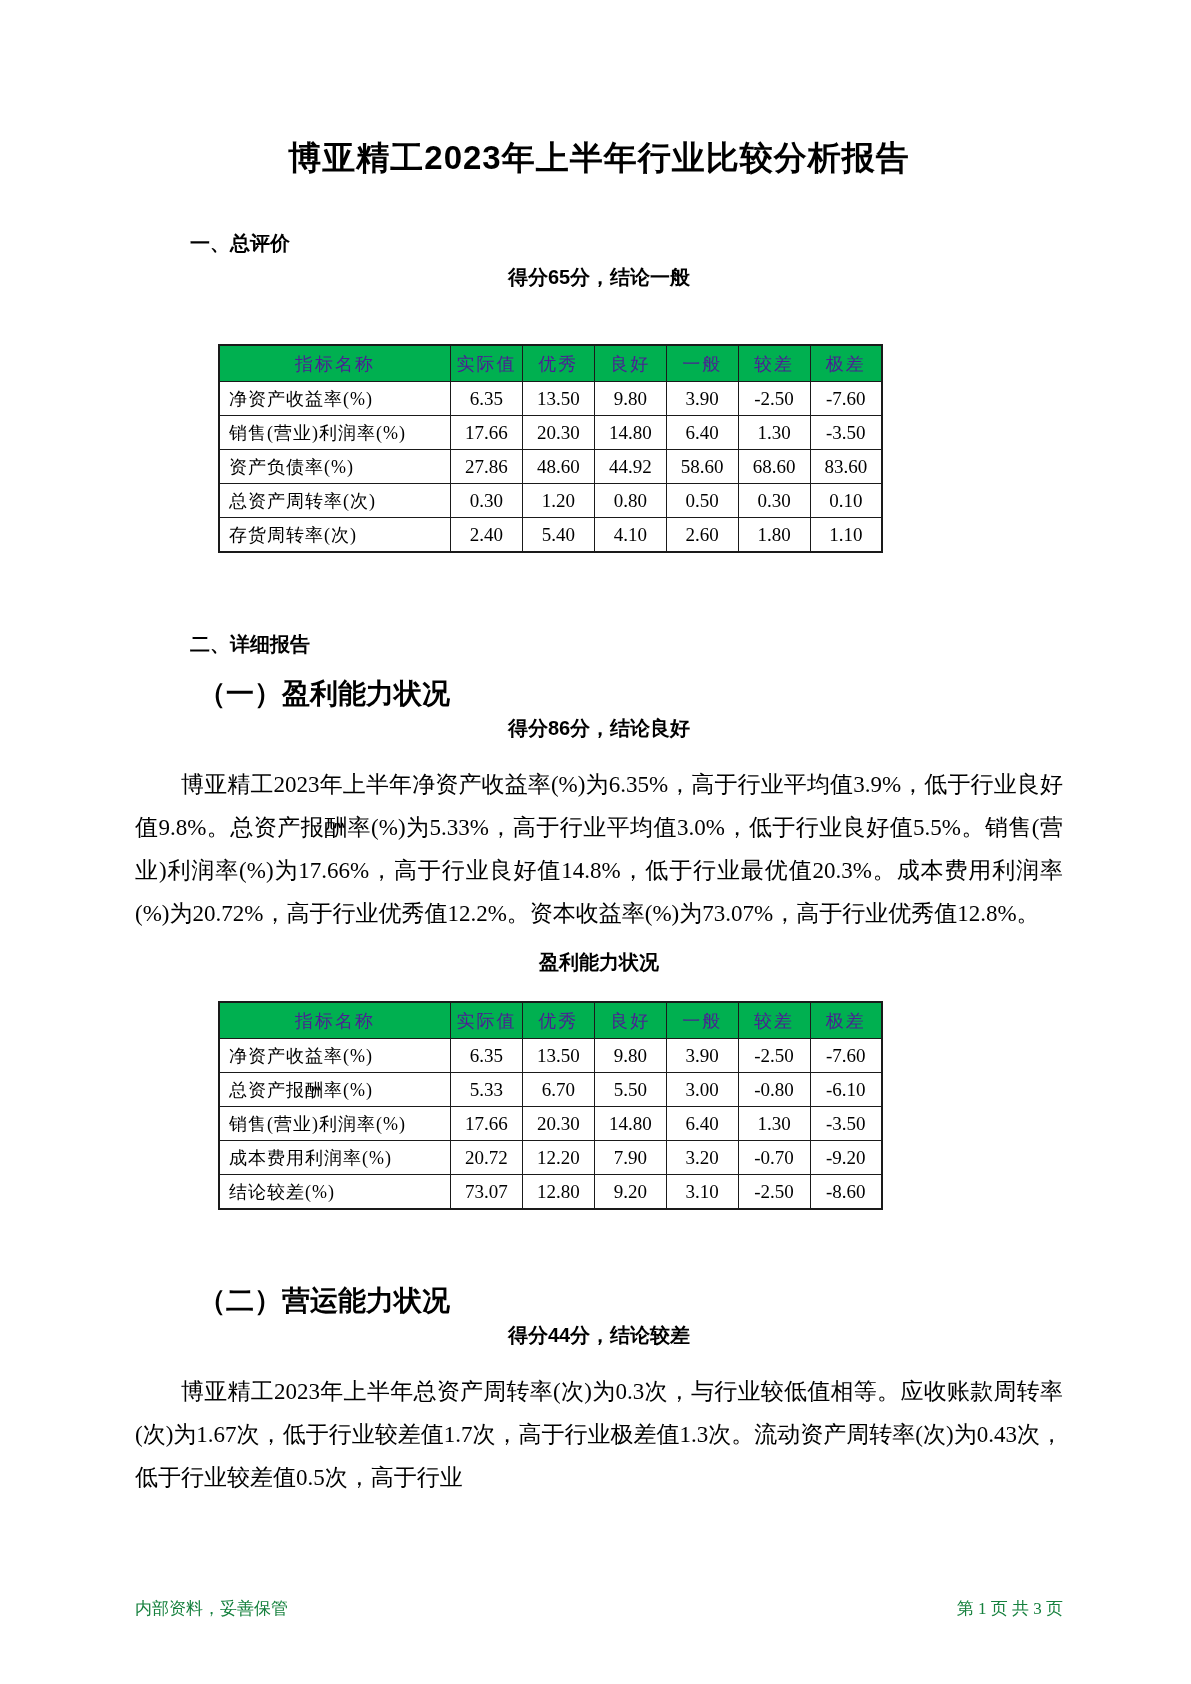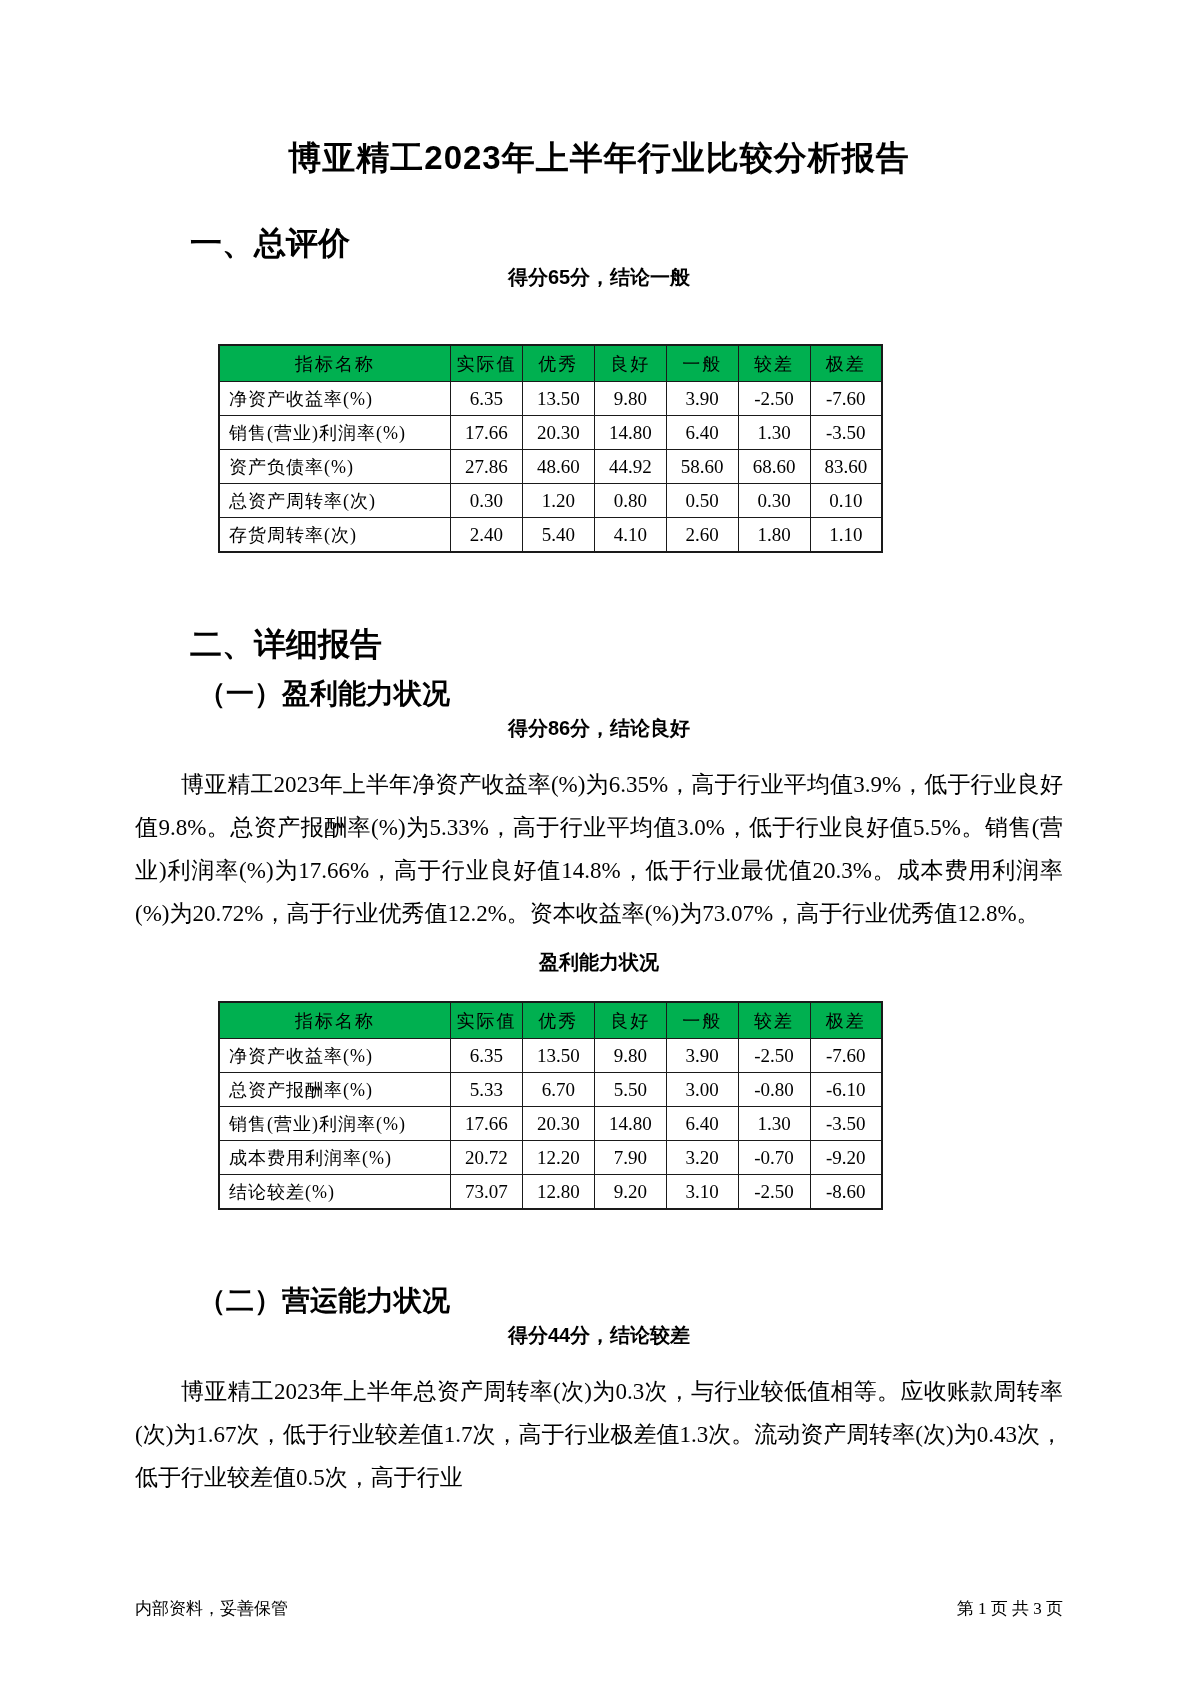--- a/index.html
+++ b/index.html
@@ -16,21 +16,21 @@
   .doc-title{
     margin:0;padding-top:136px;
     text-align:center;
     font-family:"Liberation Sans","DejaVu Sans",sans-serif;
     font-weight:bold;font-size:33px;line-height:44px;
     letter-spacing:1px;
   }
   .sec-heading{
     margin:46px 0 0 55px;
     font-family:"Liberation Sans","DejaVu Sans",sans-serif;
-    font-weight:bold;font-size:32px;line-height:34px;
+    font-weight:bold;font-size:20px;line-height:34px;
   }
   .sub-heading{
     margin:16px 0 0 63px;
     font-family:"Liberation Sans","DejaVu Sans",sans-serif;
     font-weight:bold;font-size:28px;line-height:34px;
   }
   .score-line{
     margin:4px 0 0 0;
     text-align:center;
     font-family:"Liberation Sans","DejaVu Sans",sans-serif;
@@ -51,21 +51,21 @@
   table.report{
     margin-left:83px;
     width:665px;
     border-collapse:collapse;
     table-layout:fixed;
     font-size:18px;
     border:2px solid #1a1a1a;
   }
   table.report th{
     background:#00B050;
-    color:#000000;
+    color:#4c1d95;
     font-weight:normal;
     letter-spacing:2px;
     height:33px;
     border:1px solid #1a1a1a;
     text-align:center;
     font-family:"Liberation Serif","DejaVu Serif",serif;
   }
   table.report td{
     height:31px;
     border:1px solid #1a1a1a;
@@ -82,21 +82,21 @@
     letter-spacing:1px;
   }
   .t1{margin-top:54px;}
   .t2{margin-top:26px;}
   .gap-detail{margin-top:74px;}
   .gap-operating{margin-top:74px;}
   .footer{
     position:absolute;
     left:135px;right:128px;bottom:64px;
     display:flex;justify-content:space-between;
-    font-size:17px;color:#000000;
+    font-size:17px;color:#15803d;
   }
 </style>
 </head>
 <body>
 
 <div class="page">
   <div class="content">
 
     <h1 class="doc-title">博亚精工2023年上半年行业比较分析报告</h1>
 

